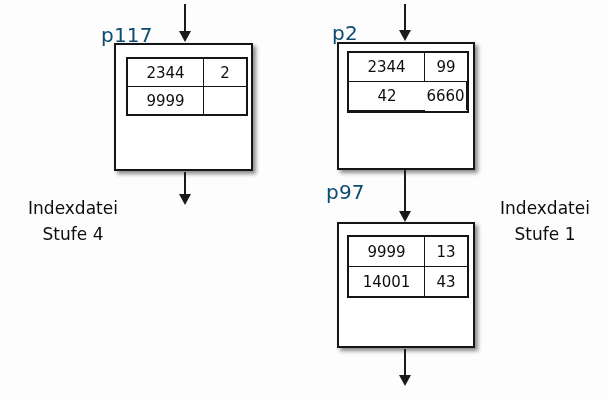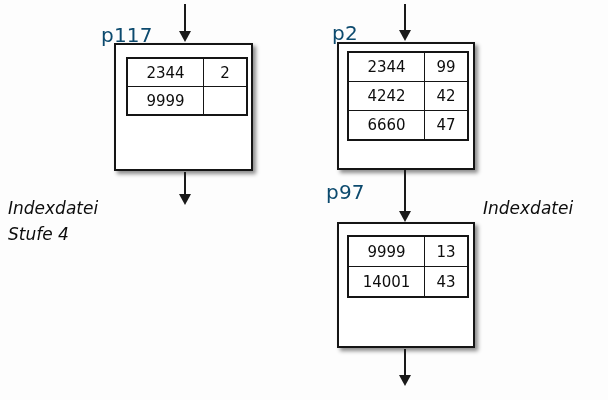--- a/index.html
+++ b/index.html
@@ -68,25 +68,24 @@
     bottom: 0;
     width: 0;
     height: 0;
     border-left: 6px solid transparent;
     border-right: 6px solid transparent;
     border-top: 11px solid #1a1a1a;
   }
   
   .caption {
     position: absolute;
-    text-align: left;
+    text-align: center;
     font-size: 17px;
     line-height: 26px;
     color: #0d0d0d;
-    font-style: italic;
   }
 </style>
 </head>
 <body>
 
 <div class="canvas">
 
   <div class="arrow" style="left:179px; top:4px; width:12px; height:38px;">
     <div class="shaft" style="height:28px;"></div>
     <div class="head"></div>
@@ -108,24 +107,22 @@
   <div class="arrow" style="left:399px; top:4px; width:12px; height:37px;">
     <div class="shaft" style="height:27px;"></div>
     <div class="head"></div>
   </div>
 
   <div class="node-label" style="left:332px; top:25px;">p2</div>
   <div class="node-box" style="left:337px; top:42px; width:138px; height:128px;"></div>
   <div class="tbl" style="left:347px; top:51px;">
     <div class="cell h29">2344</div>
     <div class="cell h29 col2">99</div>
-    <div class="cell h29">4242</div>
     <div class="cell h29 col2">42</div>
     <div class="cell h29 lastrow">6660</div>
-    <div class="cell h29 col2 lastrow">47</div>
   </div>
 
   <div class="arrow" style="left:399px; top:170px; width:12px; height:52px;">
     <div class="shaft" style="height:42px;"></div>
     <div class="head"></div>
   </div>
 
   <div class="node-label" style="left:326px; top:184px;">p97</div>
   <div class="node-box" style="left:337px; top:222px; width:138px; height:126px;"></div>
   <div class="tbl" style="left:347px; top:235px;">
@@ -139,15 +136,16 @@
     <div class="shaft" style="height:27px;"></div>
     <div class="head"></div>
   </div>
 
   <div class="caption" style="left:8px; top:195px; width:130px;">
     <div>Indexdatei</div>
     <div>Stufe 4</div>
   </div>
   <div class="caption" style="left:483px; top:195px; width:124px;">
     <div>Indexdatei</div>
+    <div>Stufe 1</div>
   </div>
 
 </div>
 
 </body></html>

